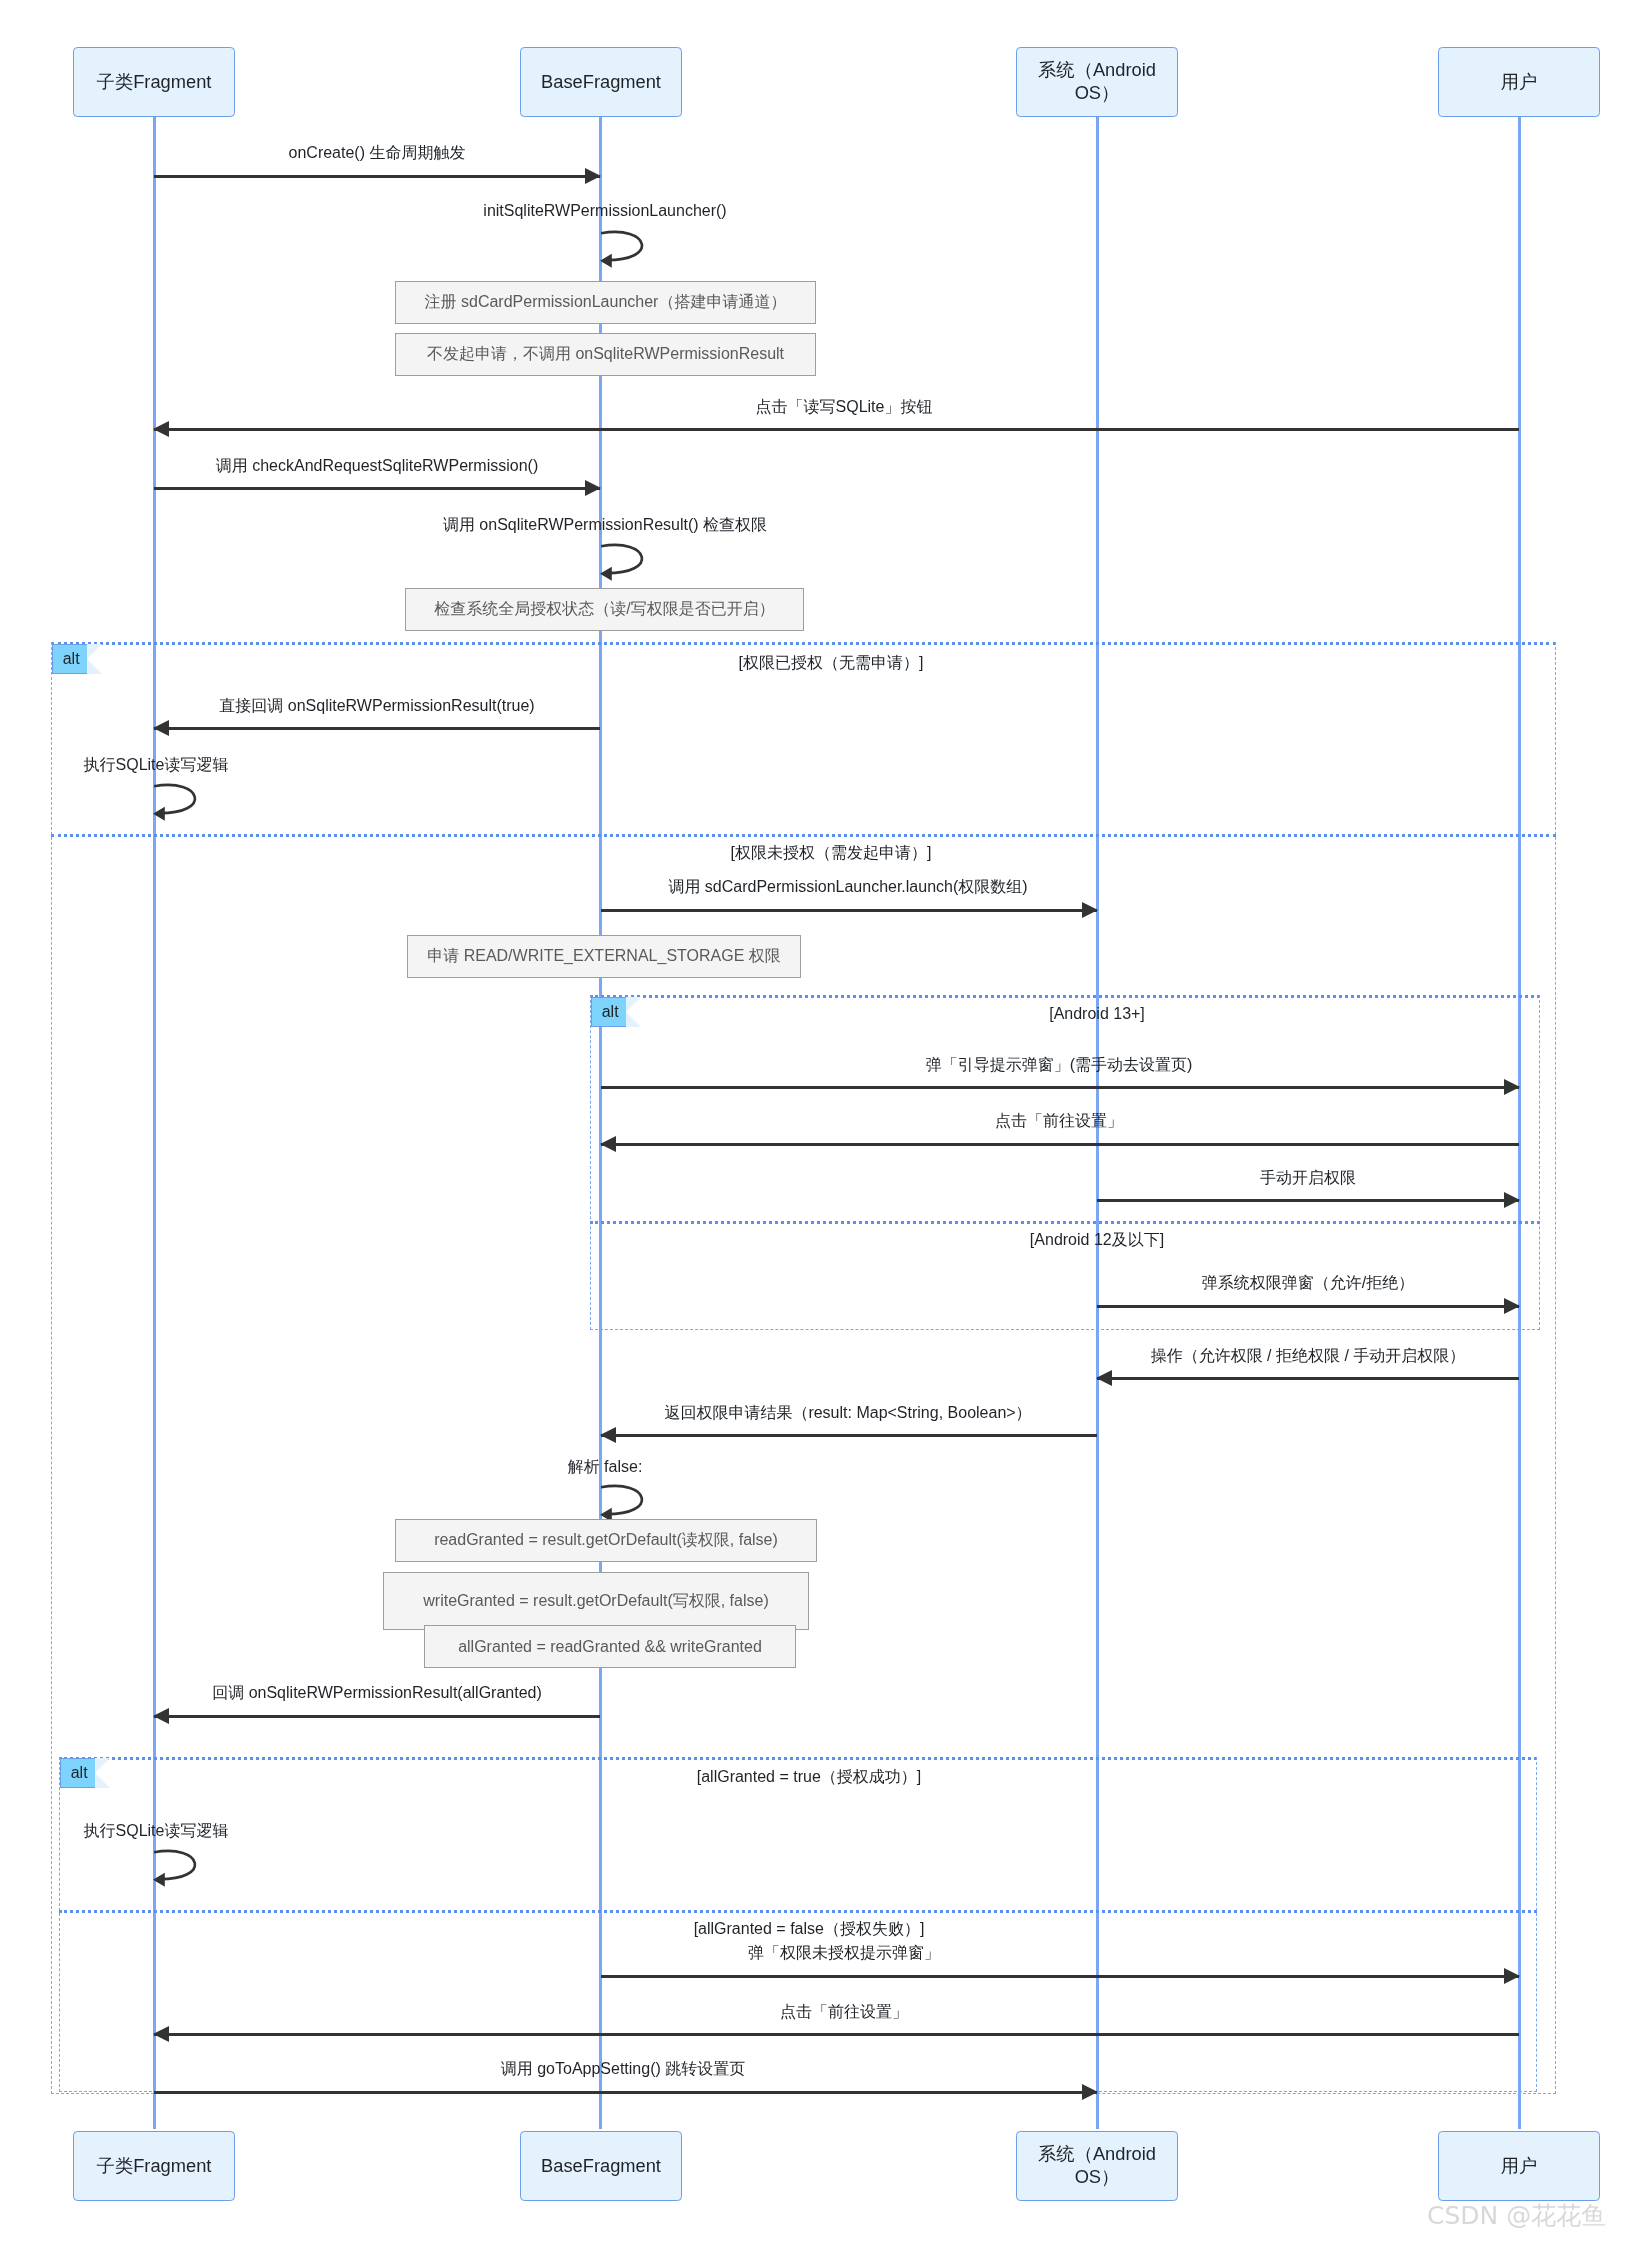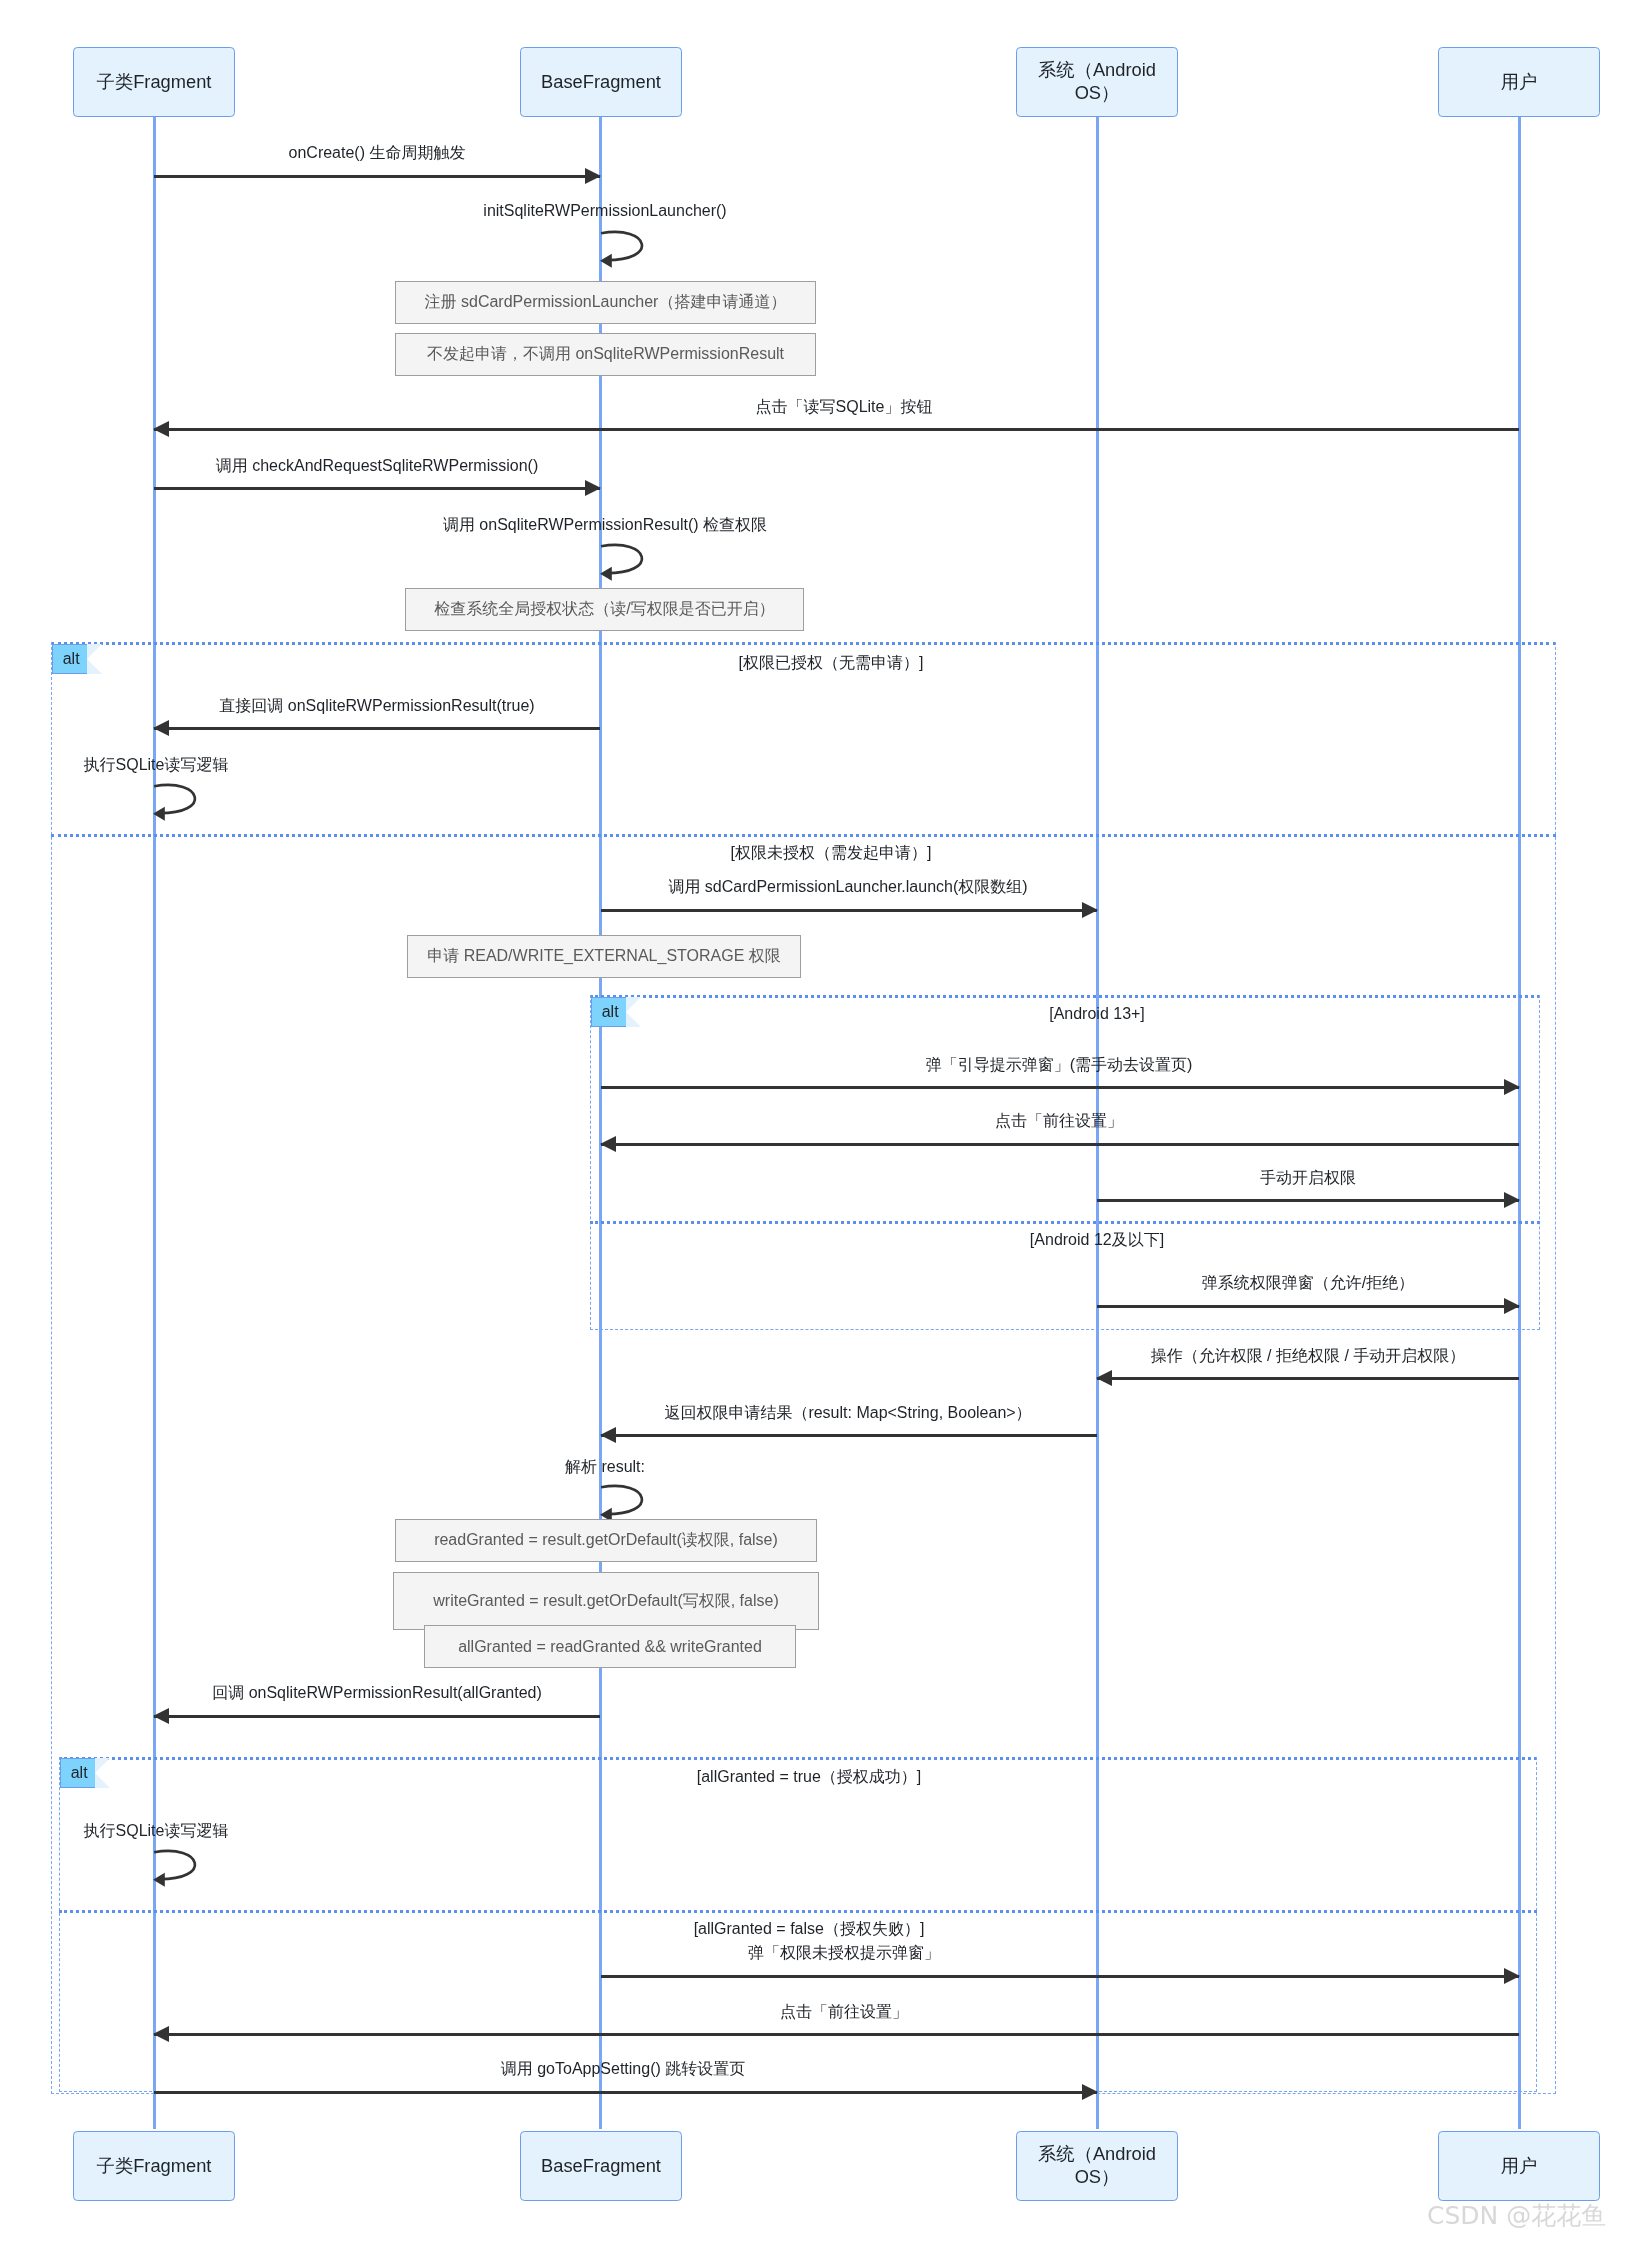--- a/index.html
+++ b/index.html
@@ -207,31 +207,31 @@
     <div class="line"></div>
       <div class="head-l"></div>
   </div>
 
   <div class="msg-label" style="left:848px;top:1403px;">返回权限申请结果（result: Map&lt;String, Boolean&gt;）</div>
   <div class="msg" style="left:601px;top:1434px;width:496px;">
     <div class="line"></div>
       <div class="head-l"></div>
   </div>
 
-  <div class="msg-label" style="left:605px;top:1457px;">解析 result:</div>
+  <div class="msg-label" style="left:605px;top:1457px;">解析 false:</div>
   <div class="selfmsg" style="left:601px;top:1483px;">
     <svg width="70" height="43" viewBox="0 0 130 80">
       <path d="M0,8 C90,-8 110,60 6,58" fill="none" stroke="#333" stroke-width="5"></path>
       <polygon points="20,46 20,72 -2,59" fill="#333"></polygon>
     </svg>
   </div>
 
   <div class="note" style="left:395px;top:1519px;width:422px;height:43px;">readGranted = result.getOrDefault(读权限, false)</div>
 
-  <div class="note" style="left:393px;top:1572px;width:426px;height:58px;">writeGranted = result.getOrDefault(写权限, false)</div>
+  <div class="note" style="left:383px;top:1572px;width:426px;height:58px;">writeGranted = result.getOrDefault(写权限, false)</div>
 
   <div class="note" style="left:424px;top:1625px;width:372px;height:43px;">allGranted = readGranted &amp;&amp; writeGranted</div>
 
   <div class="msg-label" style="left:377px;top:1683px;">回调 onSqliteRWPermissionResult(allGranted)</div>
   <div class="msg" style="left:154px;top:1715px;width:446px;">
     <div class="line"></div>
       <div class="head-l"></div>
   </div>
 
   <div class="msg-label" style="left:156px;top:1821px;">执行SQLite读写逻辑</div>

